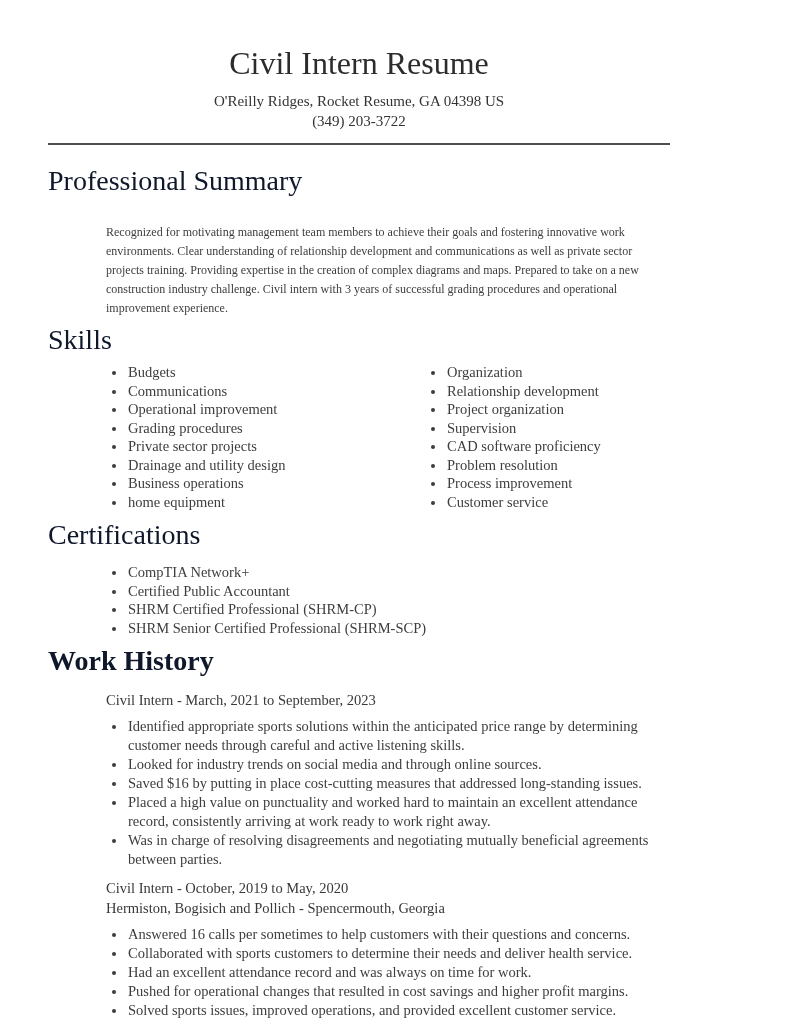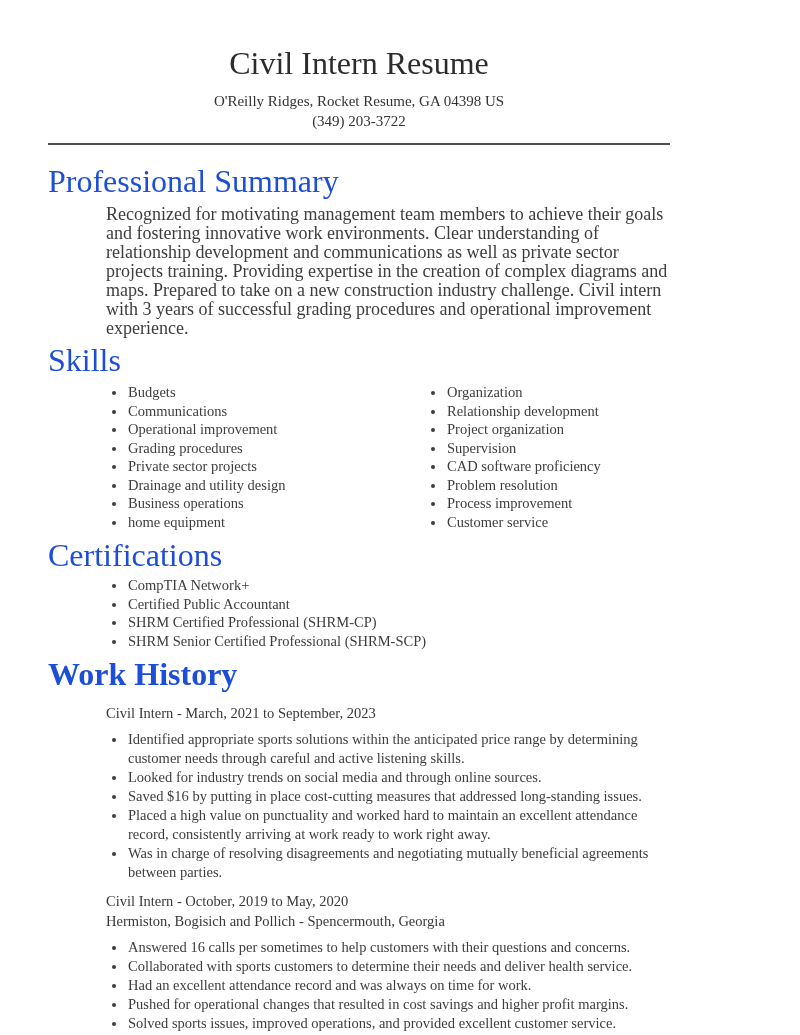--- a/index.html
+++ b/index.html
@@ -28,47 +28,47 @@
     text-align: center;
     font-size: 15px;
     line-height: 20px;
     color: #333333;
   }
   .divider {
     margin-top: 12px;
     border-top: 2px solid #4d4d4d;
   }
   h2.section-heading {
-    font-size: 32px;
+    font-size: 28px;
     line-height: 32px;
     font-weight: normal;
-    color: #1d4ed8;
+    color: #0f172a;
   }
   .sec-summary h2 { margin-top: 20px; }
   .sec-skills h2 { margin-top: 6px; }
   .sec-certs h2 { margin-top: 8px; }
   .sec-work h2 { margin-top: 8px; font-weight: bold; }
   p.summary-text {
-    margin: 8px 2px 0 58px;
-    font-size: 18px;
+    margin: 26px 2px 0 58px;
+    font-size: 12px;
     line-height: 19px;
   }
   ul.bullet-list {
     margin-top: 7px;
     padding-left: 79px;
     list-style: disc outside;
     font-size: 14.5px;
     line-height: 19px;
   }
   ul.bullet-list li { padding-left: 1px; }
   .skills-cols { display: flex; }
   .skills-cols ul { margin-top: 7px; line-height: 18.5px; }
   .skills-cols ul.col1 { width: 319px; flex: none; }
   .skills-cols ul.col2 { flex: 1; }
-  .sec-certs ul.bullet-list { margin-top: 5px; line-height: 18.5px; }
+  .sec-certs ul.bullet-list { margin-top: 12px; line-height: 18.5px; }
   .job { margin-top: 9px; }
   .job.first { margin-top: 13px; font-family: Liberation Serif, serif; }
   .job-header {
     margin-left: 58px;
     font-size: 14.5px;
     line-height: 20px;
     color: #383838;
   }
   .job ul.bullet-list { margin-top: 7px; }
 </style>

